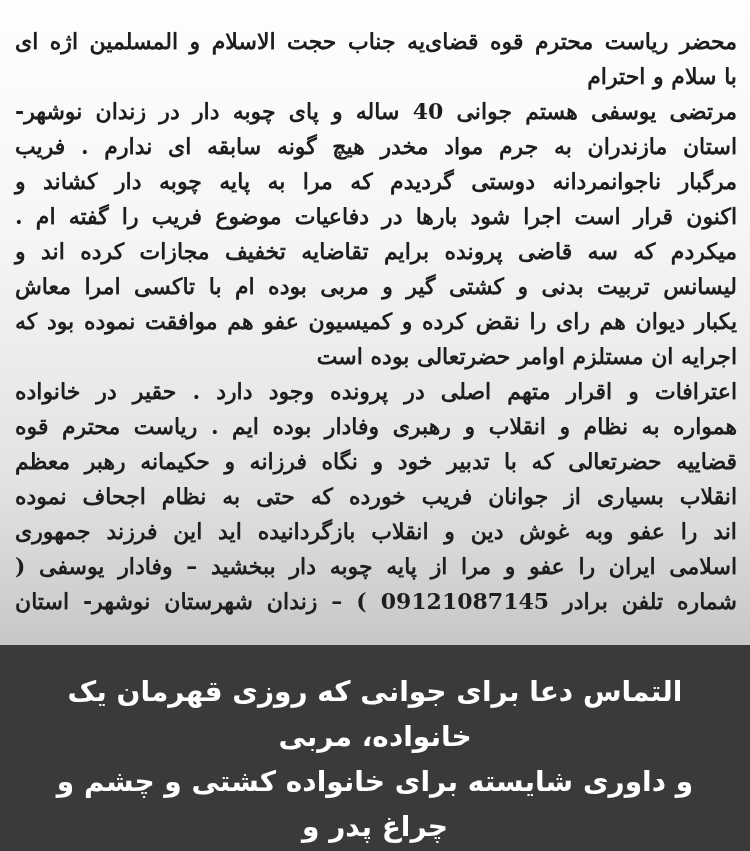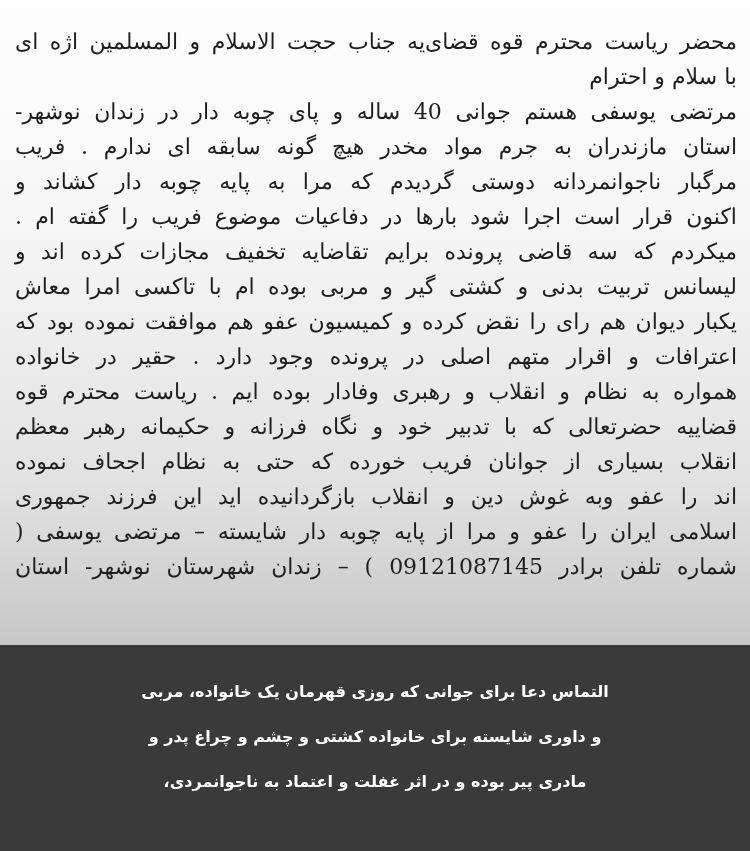--- a/index.html
+++ b/index.html
@@ -17,41 +17,41 @@
     background: linear-gradient(180deg, #fefefe 0%, #f6f6f6 35%, #e2e2e2 75%, #c7c7c7 100%);
     overflow: hidden;
   }
   .letter {
     direction: rtl;
     padding: 24px 13px 0 15px;
     font-family: "DejaVu Serif", "Liberation Serif", serif;
     font-size: 22px;
     line-height: 35px;
     color: #1e1e1e;
-    font-weight: 400;
+    font-weight: 700;
   }
   .letter .line {
     width: 100%;
     text-align: justify;
     text-align-last: justify;
     white-space: nowrap;
   }
   .letter .line.short {
     text-align: left;
     text-align-last: right;
   }
   .caption {
     width: 750px;
     height: 206px;
     box-sizing: border-box;
     background: #3a3a3a;
     direction: rtl;
     padding: 24px 24px 0 24px;
     font-family: "DejaVu Sans", "Liberation Sans", sans-serif;
-    font-size: 16px;
+    font-size: 28px;
     font-weight: bold;
     line-height: 45px;
     color: #ffffff;
     text-align: center;
     overflow: hidden;
   }
   .caption .cap-line {
     width: 100%;
   }
 </style>
@@ -62,26 +62,27 @@
   <div class="letter" dir="rtl">
     <div class="line">محضر ریاست محترم قوه قضای‌یه جناب حجت الاسلام و المسلمین اژه ای</div>
     <div class="line short">با سلام و احترام</div>
     <div class="line">مرتضی یوسفی هستم  جوانی 40 ساله و پای چوبه دار در زندان نوشهر-</div>
     <div class="line">استان مازندران به جرم مواد مخدر  هیچ گونه سابقه ای ندارم . فریب</div>
     <div class="line">مرگبار ناجوانمردانه دوستی گردیدم که مرا به پایه چوبه دار کشاند و</div>
     <div class="line">اکنون قرار است اجرا شود بارها در دفاعیات موضوع فریب را گفته ام .</div>
     <div class="line">میکردم که سه قاضی پرونده برایم تقاضایه تخفیف مجازات کرده اند و</div>
     <div class="line">لیسانس تربیت بدنی و کشتی گیر و مربی بوده ام با تاکسی امرا معاش</div>
     <div class="line">یکبار دیوان هم رای را نقض کرده و کمیسیون عفو هم موافقت نموده بود که</div>
+    <div class="line short">اجرایه ان مستلزم اوامر حضرتعالی بوده است</div>
     <div class="line">اعترافات و اقرار متهم اصلی در پرونده وجود دارد . حقیر در خانواده</div>
     <div class="line">همواره به نظام و انقلاب و رهبری وفادار بوده ایم . ریاست محترم قوه</div>
     <div class="line">قضاییه حضرتعالی که با تدبیر خود و نگاه فرزانه  و حکیمانه رهبر معظم</div>
     <div class="line">انقلاب  بسیاری از جوانان  فریب خورده که  حتی  به نظام اجحاف نموده</div>
     <div class="line">اند را عفو وبه غوش دین و انقلاب بازگردانیده اید این فرزند جمهوری</div>
-    <div class="line">اسلامی ایران را عفو و مرا از پایه چوبه دار شایسته – مرتضی یوسفی (</div>
+    <div class="line">اسلامی ایران را عفو و مرا از پایه چوبه دار ببخشید – وفادار یوسفی (</div>
     <div class="line">شماره تلفن برادر 09121087145 ) – زندان شهرستان نوشهر- استان</div>
   </div>
 </div>
 
 <div class="caption" dir="rtl">
   <div class="cap-line">التماس دعا برای جوانی که روزی قهرمان یک خانواده، مربی</div>
   <div class="cap-line">و داوری شایسته برای خانواده کشتی و چشم و چراغ پدر و</div>
   <div class="cap-line">مادری پیر بوده و در اثر غفلت و اعتماد به ناجوانمردی،</div>
 
 </div>

